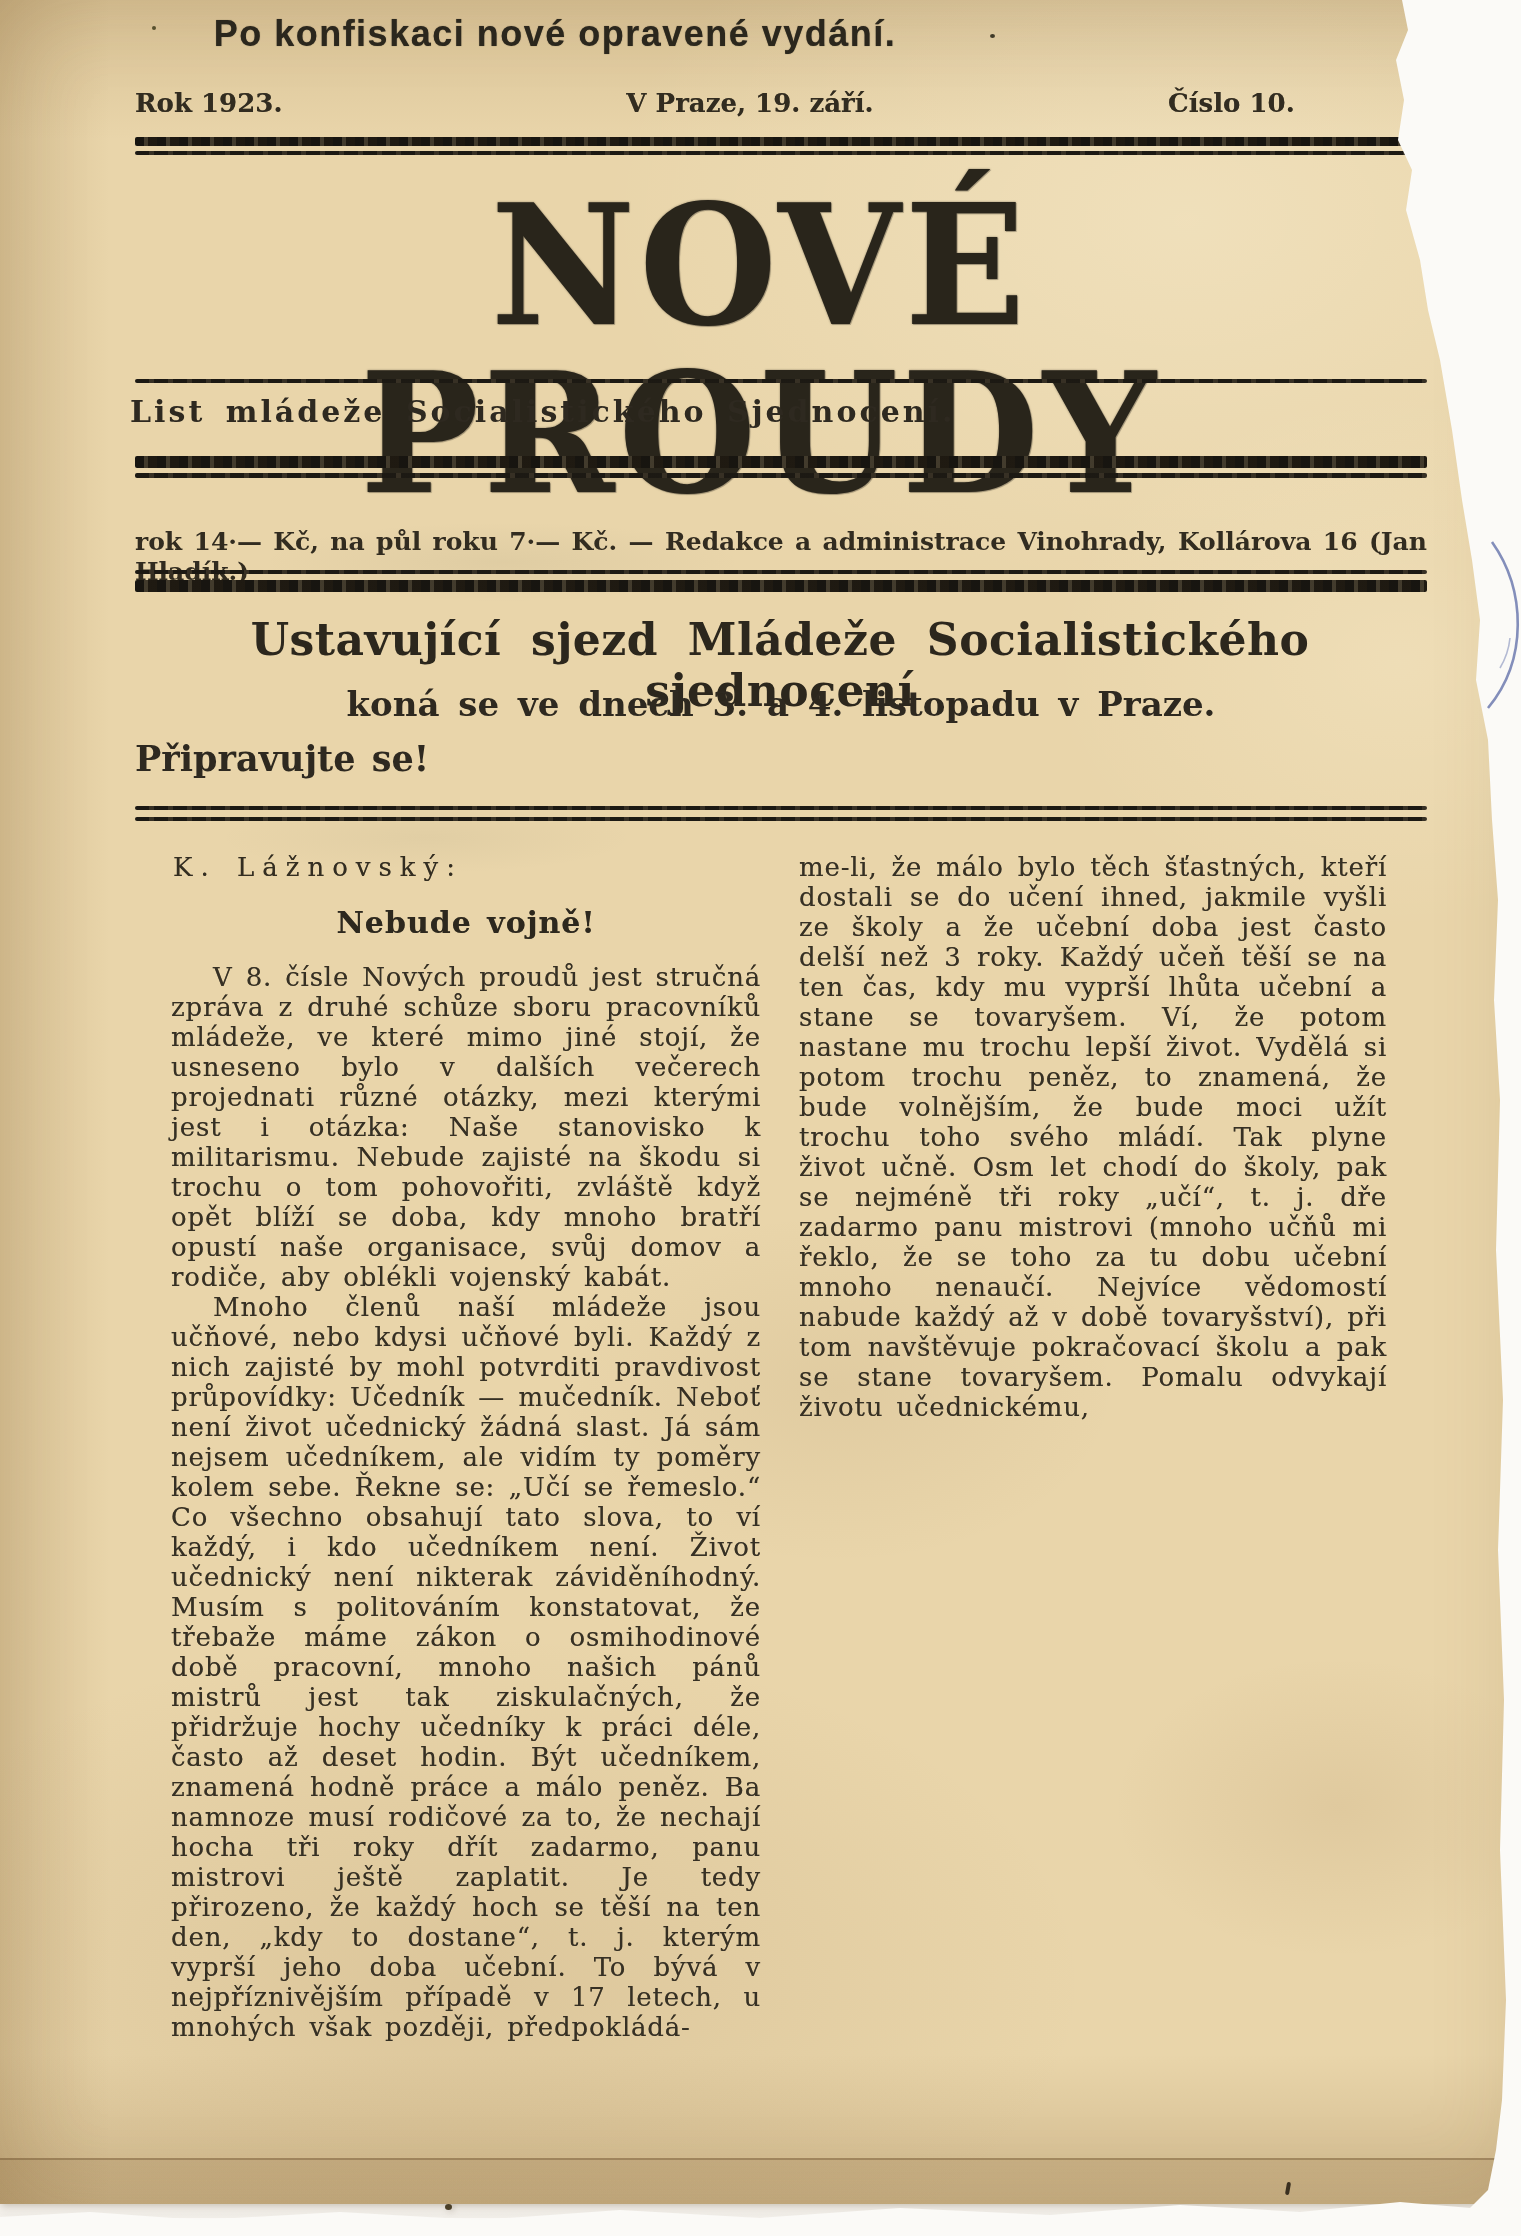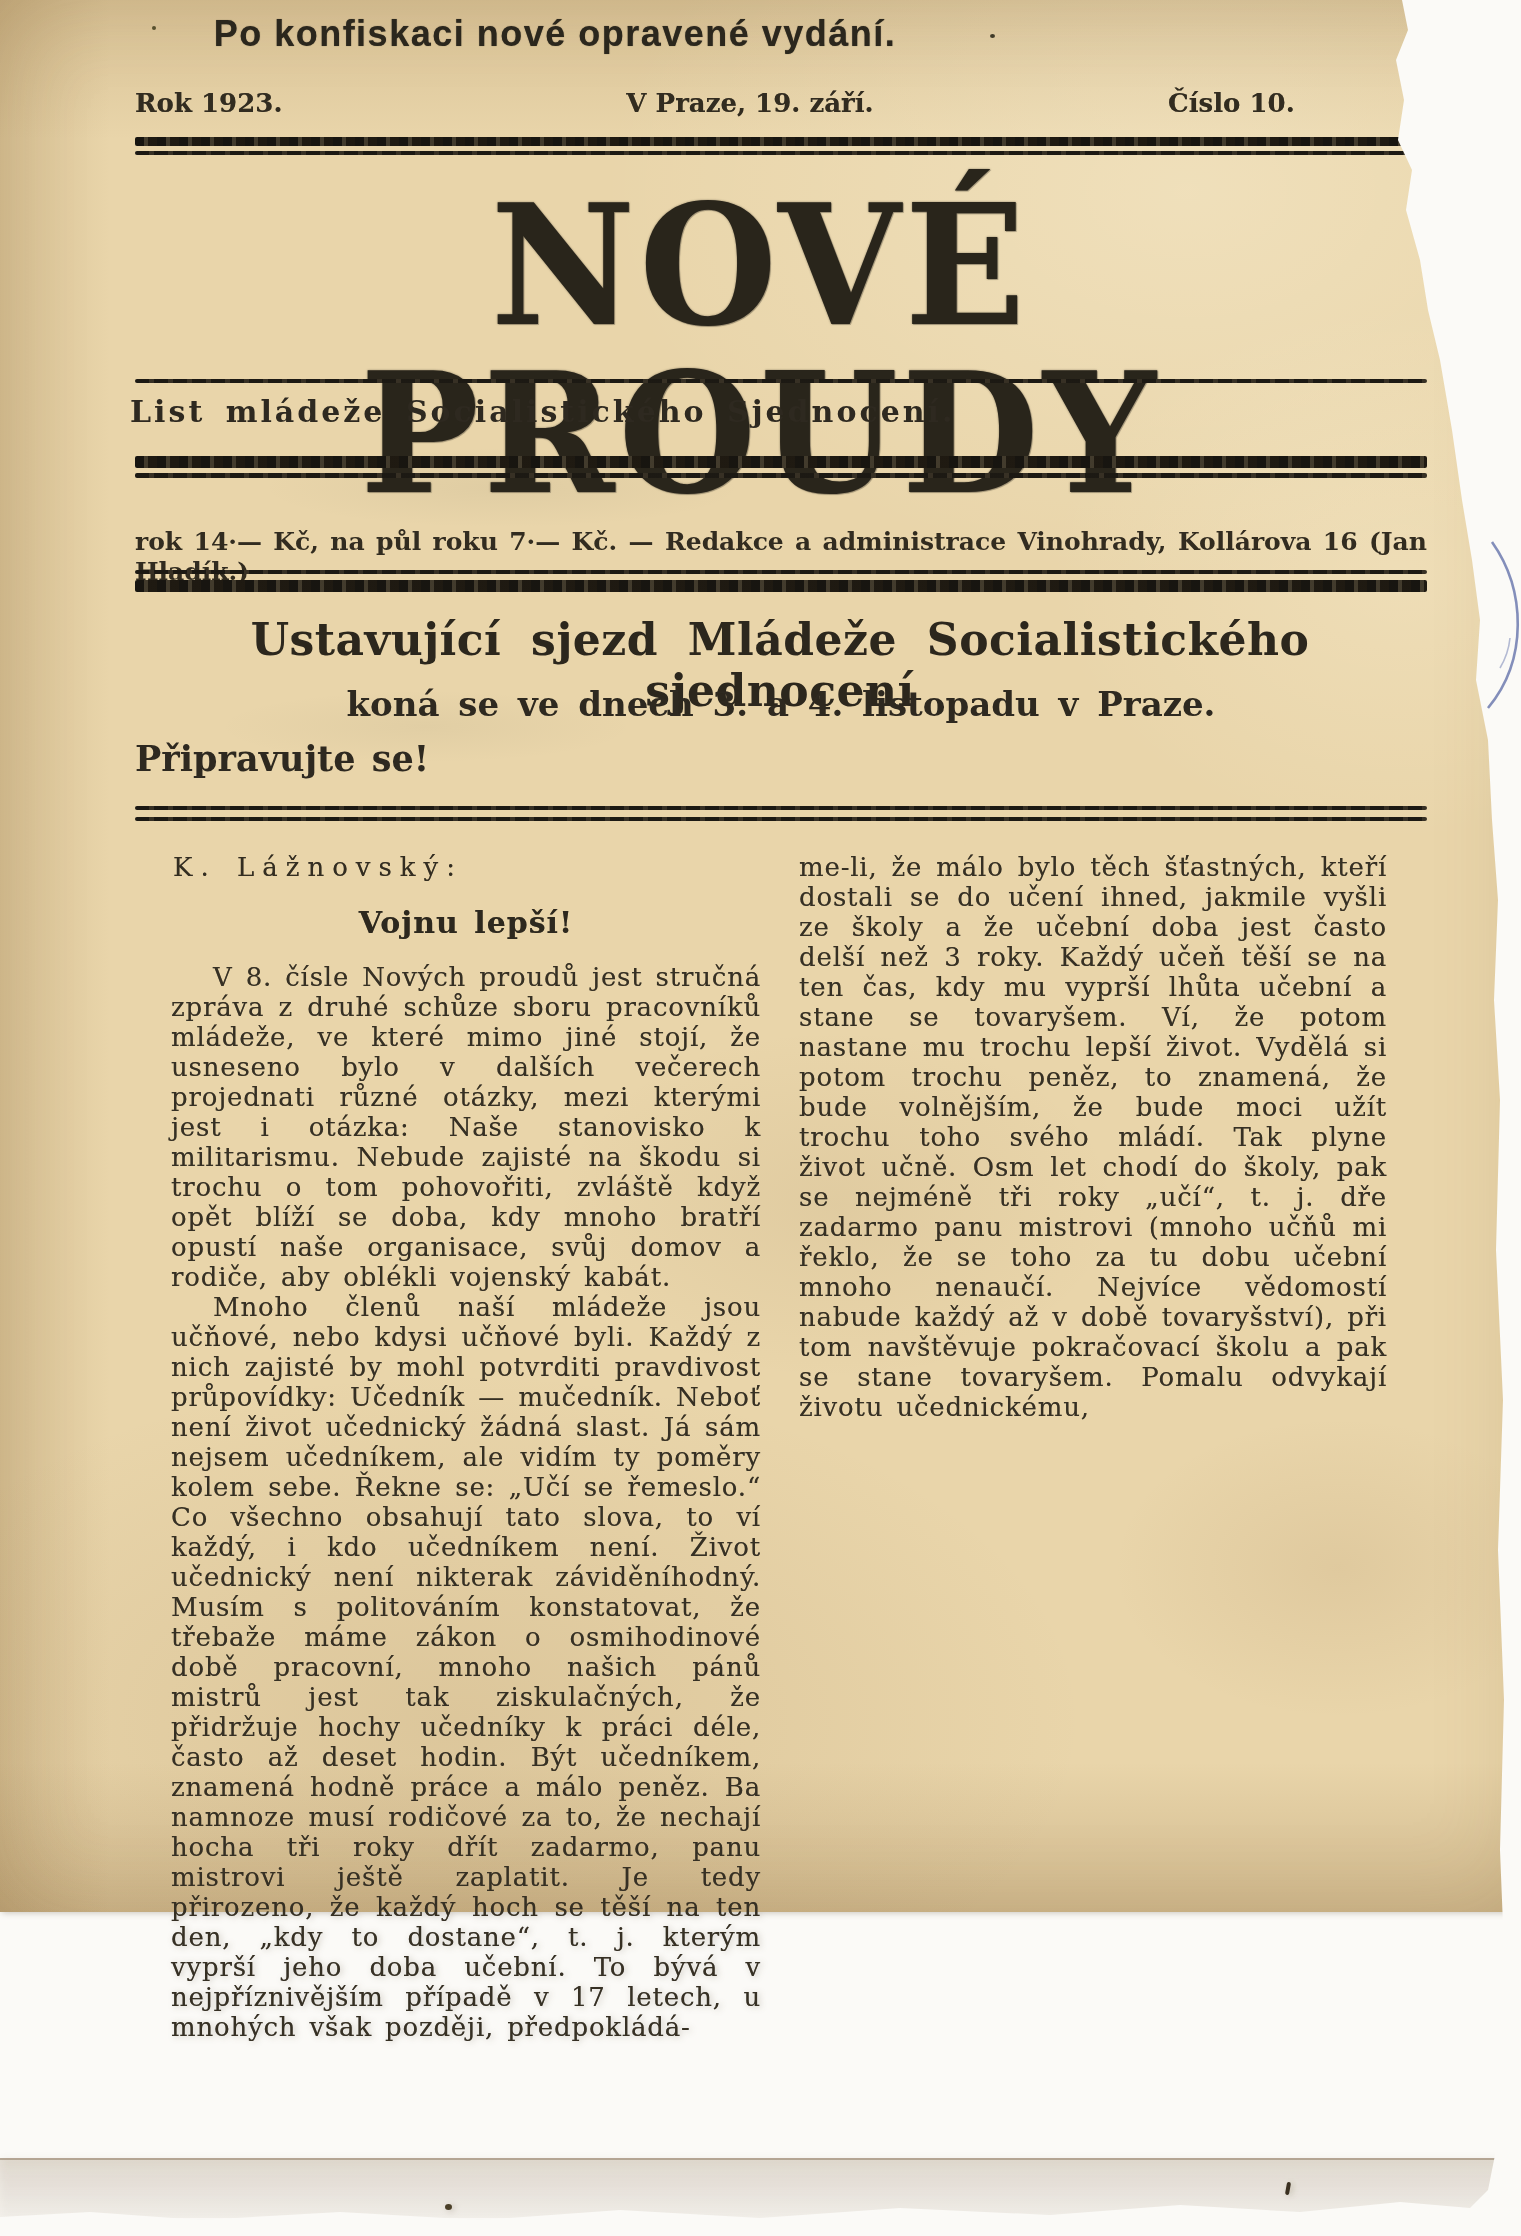--- a/index.html
+++ b/index.html
@@ -2,21 +2,21 @@
 <html lang="cs"><head>
 <meta charset="utf-8">
 <style>
   html,body{margin:0;padding:0;}
   body{
     width:1521px;height:2236px;position:relative;overflow:hidden;
     background:#fbfaf7;
     font-family:"DejaVu Serif", serif;
   }
   .paper{
-    position:absolute;left:0;top:0;width:1521px;height:1912px;
+    position:absolute;left:0;top:0;width:1521px;height:2204px;
     background-color:#e9d5aa;
     background-image:
       radial-gradient(ellipse 900px 600px at 78% 10%, rgba(255,248,225,.30), transparent 65%),
       radial-gradient(ellipse 500px 380px at 92% 30%, rgba(255,246,220,.25), transparent 70%),
       radial-gradient(ellipse 300px 50px at 33% 25.5%, rgba(95,95,70,.07), transparent 80%),
       radial-gradient(ellipse 260px 45px at 28% 38%, rgba(95,95,70,.06), transparent 80%),
       radial-gradient(ellipse 900px 500px at 30% 90%, rgba(125,90,45,.12), transparent 70%),
       radial-gradient(ellipse 400px 250px at 55% 63%, rgba(120,90,50,.08), transparent 70%),
       radial-gradient(ellipse 300px 200px at 88% 82%, rgba(140,100,55,.10), transparent 75%),
       linear-gradient(180deg, rgba(130,95,45,.16) 0, rgba(130,95,45,0) 140px),
@@ -122,21 +122,21 @@
 
   <div class="abs headline1">Ustavující sjezd Mládeže Socialistického sjednocení</div>
   <div class="abs headline2">koná se ve dnech 3. a 4. listopadu v Praze.</div>
   <div class="abs headline3">Připravujte se!</div>
 
   <div class="abs rule thin" style="top:806px;height:4px;"></div>
   <div class="abs rule thin" style="top:817px;height:4px;"></div>
 
   <div class="abs col col-left" style="left:135px;width:590px;" lang="cs">
     <div class="author ink">K. Lážnovský:</div>
-    <div class="art-title">Vojnu lepší!</div>
+    <div class="art-title">Nebude vojně!</div>
     <div>
         <p>V 8. čísle Nových proudů jest stručná zpráva z druhé schůze sboru pracovníků mládeže, ve které mimo jiné stojí, že usneseno bylo v dalších večerech projednati různé otázky, mezi kterými jest i otázka: Naše stanovisko k militarismu. Nebude zajisté na škodu si trochu o tom pohovořiti, zvláště když opět blíží se doba, kdy mnoho bratří opustí naše organisace, svůj domov a rodiče, aby oblékli vojenský kabát.</p>
         <p>Mnoho členů naší mládeže jsou učňové, nebo kdysi učňové byli. Každý z nich zajisté by mohl potvrditi pravdivost průpovídky: Učedník — mučedník. Neboť není život učednický žádná slast. Já sám nejsem učedníkem, ale vidím ty poměry kolem sebe. Řekne se: „Učí se řemeslo.“ Co všechno obsahují tato slova, to ví každý, i kdo učedníkem není. Život učednický není nikterak záviděníhodný. Musím s politováním konstatovat, že třebaže máme zákon o osmihodinové době pracovní, mnoho našich pánů mistrů jest tak ziskulačných, že přidržuje hochy učedníky k práci déle, často až deset hodin. Být učedníkem, znamená hodně práce a málo peněz. Ba namnoze musí rodičové za to, že nechají hocha tři roky dřít zadarmo, panu mistrovi ještě zaplatit. Je tedy přirozeno, že každý hoch se těší na ten den, „kdy to dostane“, t. j. kterým vyprší jeho doba učební. To bývá v nejpříznivějším případě v 17 letech, u mnohých však později, předpokládá-</p>
       </div>
   </div>
 
   <div class="abs col col-right" style="left:763px;width:588px;" lang="cs">
     <div>
         <p>me-li, že málo bylo těch šťastných, kteří dostali se do učení ihned, jakmile vyšli ze školy a že učební doba jest často delší než 3 roky. Každý učeň těší se na ten čas, kdy mu vyprší lhůta učební a stane se tovaryšem. Ví, že potom nastane mu trochu lepší život. Vydělá si potom trochu peněz, to znamená, že bude volnějším, že bude moci užít trochu toho svého mládí. Tak plyne život učně. Osm let chodí do školy, pak se nejméně tři roky „učí“, t. j. dře zadarmo panu mistrovi (mnoho učňů mi řeklo, že se toho za tu dobu učební mnoho nenaučí. Nejvíce vědomostí nabude každý až v době tovaryšství), při tom navštěvuje pokračovací školu a pak se stane tovaryšem. Pomalu odvykají životu učednickému,</p>
       </div>

